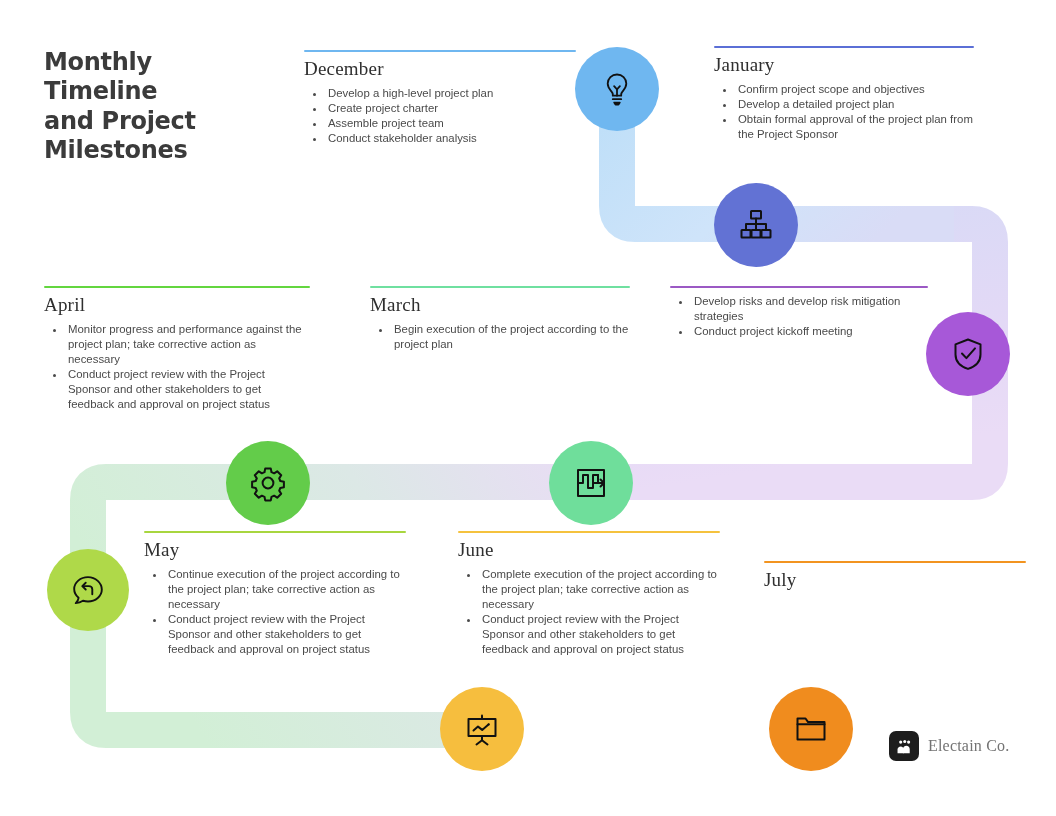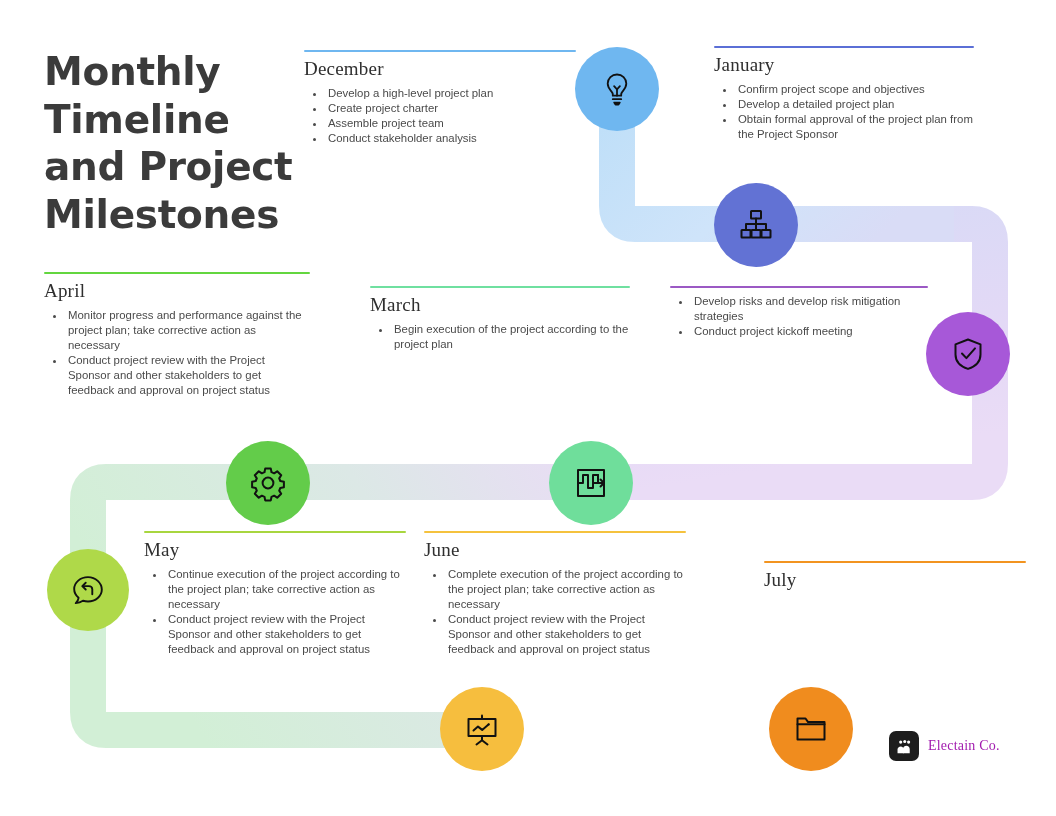--- a/index.html
+++ b/index.html
@@ -10,21 +10,21 @@
   }
   #canvas{position:relative;width:1056px;height:816px;}
 
   
   #ribbon{position:absolute;left:0;top:0;width:1056px;height:816px;}
 
   
   .title{
     position:absolute;left:44px;top:48px;width:250px;
     font-family:"DejaVu Sans",sans-serif;
-    font-weight:bold;font-size:39px;line-height:1.22;
+    font-weight:bold;font-size:24px;line-height:1.22;
     color:#3b3b3b;letter-spacing:-0.3px;
   }
 
   
   .month{position:absolute;}
   .rule{height:2px;width:100%;border-radius:1px;}
   .m-name{
     font-family:"Liberation Serif",serif;
     font-size:19px;color:#2f2f2f;margin-top:7px;line-height:1.1;
     letter-spacing:.2px;
@@ -46,21 +46,21 @@
   }
   .ic svg{display:block;}
 
   
   .logo{position:absolute;display:flex;align-items:center;gap:9px;}
   .logo-mark{
     width:30px;height:30px;border-radius:7px;background:#1d1d1d;
     display:flex;align-items:center;justify-content:center;
   }
   .logo-text{
-    font-family:"Liberation Serif",serif;font-size:14px;color:#a21caf;
+    font-family:"Liberation Serif",serif;font-size:16px;color:#737373;
     letter-spacing:.2px;white-space:nowrap;
   }
 </style>
 </head>
 <body>
 
 <div id="canvas">
 
   <svg id="ribbon" viewBox="0 0 1056 816" width="1056" height="816">
     <defs>
@@ -119,21 +119,21 @@
     <div class="rule" style="background: rgb(111, 183, 240);"></div>
     <div class="m-name">December</div>
     <ul class="m-list">
       <li>Develop a high-level project plan</li>
       <li>Create project charter</li>
       <li>Assemble project team</li>
       <li>Conduct stakeholder analysis</li>
     </ul>
   </div>
 
-  <div class="month" style="left:44px;top:272px;width:266px;">
+  <div class="month" style="left:44px;top:286px;width:266px;">
     <div class="rule" style="background: rgb(99, 214, 63);"></div>
     <div class="m-name">April</div>
     <ul class="m-list">
       <li>Monitor progress and performance against the project plan; take corrective action as necessary</li>
       <li>Conduct project review with the Project Sponsor and other stakeholders to get feedback and approval on project status</li>
     </ul>
   </div>
 
   <div class="month" style="left:370px;top:286px;width:260px;">
     <div class="rule" style="background: rgb(111, 224, 160);"></div>
@@ -153,21 +153,21 @@
 
   <div class="month" style="left:144px;top:531px;width:262px;">
     <div class="rule" style="background: rgb(168, 214, 63);"></div>
     <div class="m-name">May</div>
     <ul class="m-list">
       <li>Continue execution of the project according to the project plan; take corrective action as necessary</li>
       <li>Conduct project review with the Project Sponsor and other stakeholders to get feedback and approval on project status</li>
     </ul>
   </div>
 
-  <div class="month" style="left:424px;top:531px;width:262px;">
+  <div class="month" style="left:458px;top:531px;width:262px;">
     <div class="rule" style="background: rgb(245, 194, 62);"></div>
     <div class="m-name">June</div>
     <ul class="m-list">
       <li>Complete execution of the project according to the project plan; take corrective action as necessary</li>
       <li>Conduct project review with the Project Sponsor and other stakeholders to get feedback and approval on project status</li>
     </ul>
   </div>
 
   <div class="month" style="left:764px;top:531px;width:262px;margin-top:30px;">
     <div class="rule" style="background: rgb(242, 148, 32);"></div>

